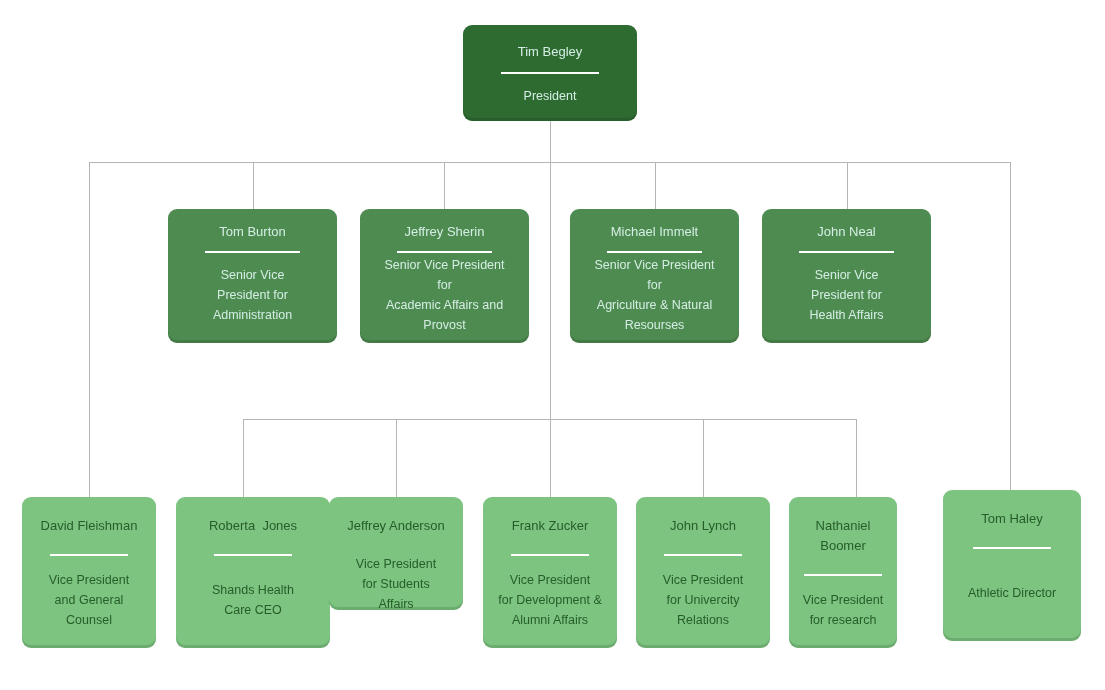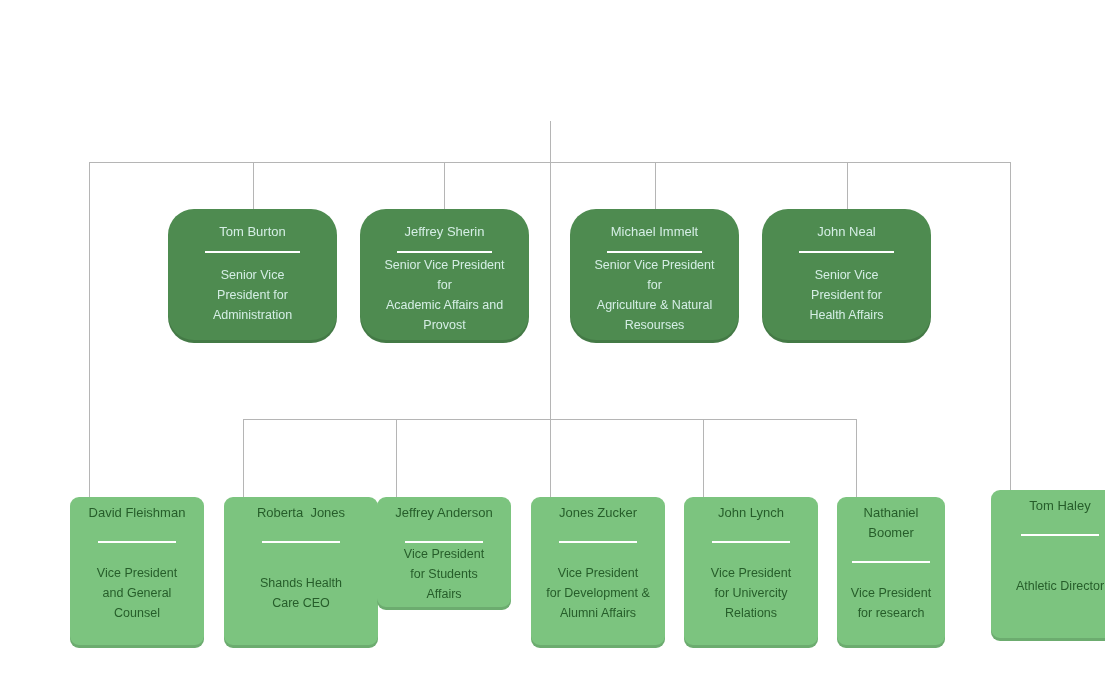--- a/index.html
+++ b/index.html
@@ -44,29 +44,27 @@
     background:var(--node-l1-fill,#2e6b31);
     color:var(--node-light-text,#d5eee5);
     padding:17px 8px 2px;
   }
   .lvl1 .divider{width:98px;margin-top:10px;}
   
   .lvl2{
     background:var(--node-l2-fill,#4e8b50);
     color:var(--node-light-text,#d5eee5);
     padding:13px 16px 5px;
-    border-radius:26px;
   }
   .lvl2 .divider{width:95px;margin-top:9px;}
   
   .lvl3{
     background:var(--node-l3-fill,#7cc47f);
     color:var(--node-dark-text,#265d2a);
-    padding:6px 4px 4px;
-    margin-left:48px;
+    padding:19px 4px 4px;
   }
   .lvl3 .divider{width:78px;margin-top:18px;}
 </style>
 </head>
 <body>
 
 <div class="canvas">
 
   <svg class="connectors" width="1105" height="690" viewBox="0 0 1105 690" stroke="#b5b5b5" stroke-width="1" shape-rendering="crispEdges">
     <line x1="550" y1="121" x2="550" y2="162"></line>
@@ -79,20 +77,27 @@
     <line x1="550" y1="162" x2="550" y2="419"></line>
     <line x1="1010" y1="162" x2="1010" y2="498"></line>
     <line x1="243" y1="419" x2="856" y2="419"></line>
     <line x1="243" y1="419" x2="243" y2="498"></line>
     <line x1="396" y1="419" x2="396" y2="498"></line>
     <line x1="550" y1="419" x2="550" y2="498"></line>
     <line x1="703" y1="419" x2="703" y2="498"></line>
     <line x1="856" y1="419" x2="856" y2="498"></line>
   </svg>
 
+  <div class="node lvl1" style="left:463px;top:25px;width:174px;height:96px;">
+    <div class="name">Tim Begley</div>
+    <div class="divider"></div>
+    <div class="title-wrap">
+        <div class="title">President</div>
+      </div>
+  </div>
 
   <div class="node lvl2" style="left:168px;top:209px;width:169px;height:134px;">
     <div class="name">Tom Burton</div>
     <div class="divider"></div>
     <div class="title-wrap">
         <div class="title">Senior Vice
 President for
 Administration</div>
       </div>
   </div>
@@ -150,21 +155,21 @@
     <div class="name">Jeffrey Anderson</div>
     <div class="divider"></div>
     <div class="title-wrap">
         <div class="title">Vice President
 for Students
 Affairs</div>
       </div>
   </div>
 
   <div class="node lvl3" style="left:483px;top:497px;width:134px;height:151px;">
-    <div class="name">Jones Zucker</div>
+    <div class="name">Frank Zucker</div>
     <div class="divider"></div>
     <div class="title-wrap">
         <div class="title">Vice President
 for Development &amp;
 Alumni Affairs</div>
       </div>
   </div>
 
   <div class="node lvl3" style="left:636px;top:497px;width:134px;height:151px;">
     <div class="name">John Lynch</div>

